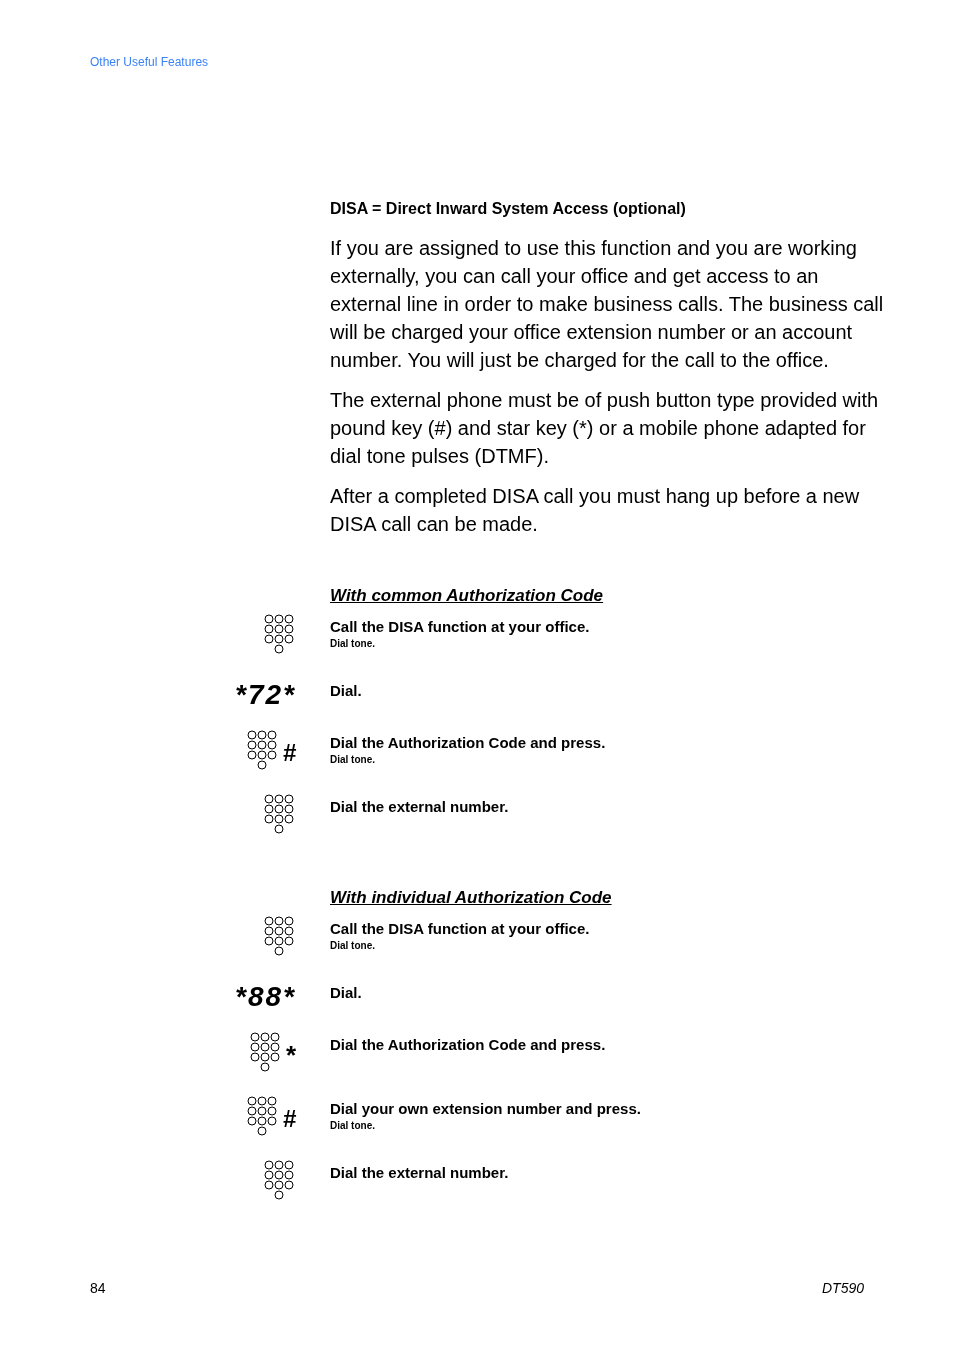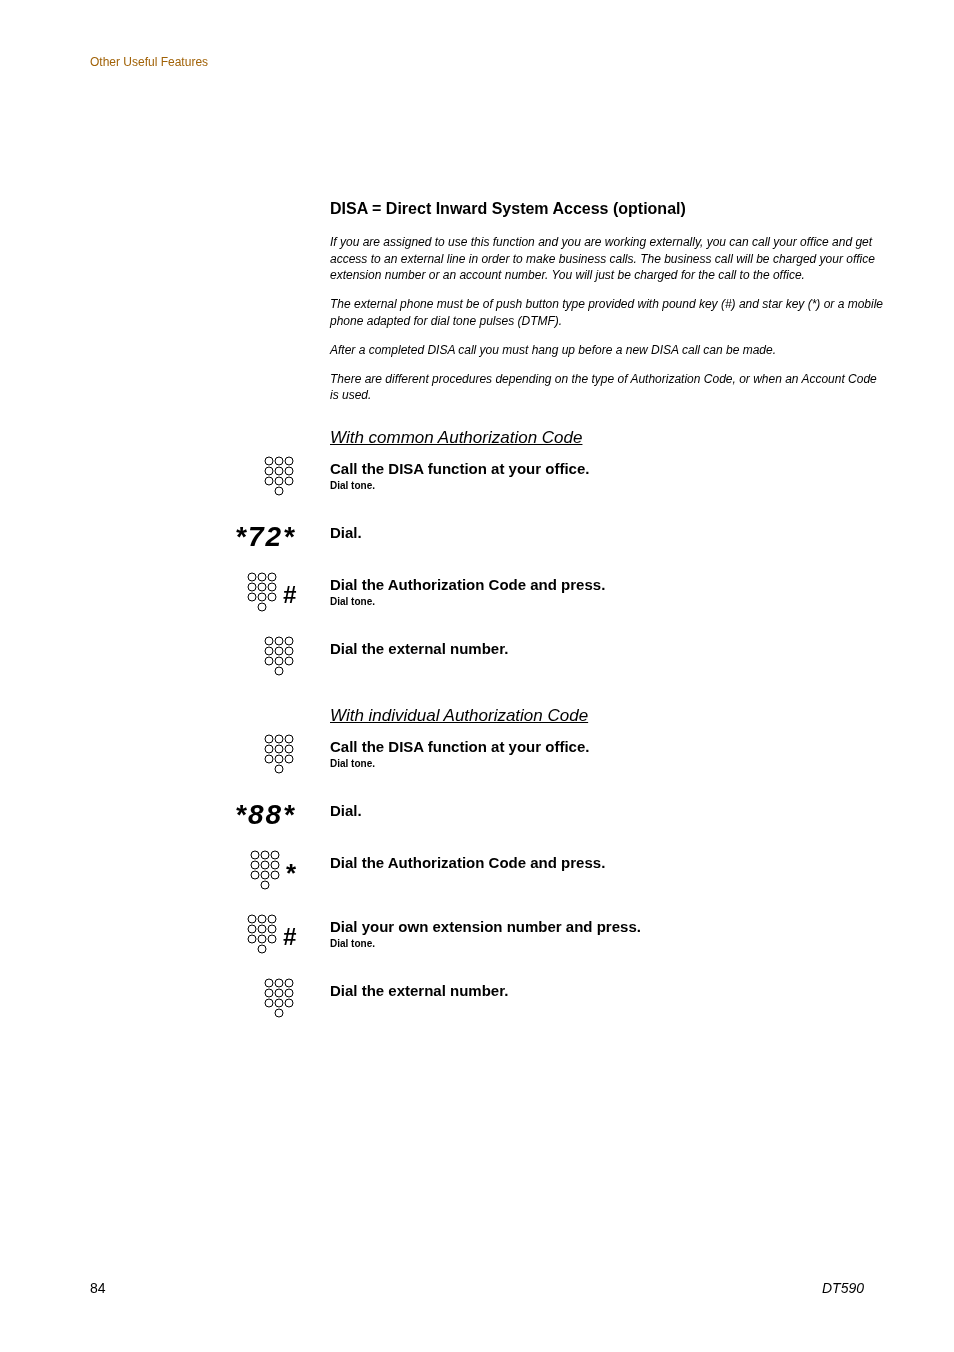--- a/index.html
+++ b/index.html
@@ -7,45 +7,44 @@
     width: 954px;
     height: 1352px;
     background: #fff;
     font-family: Arial, Helvetica, sans-serif;
     color: #000;
     position: relative;
     padding: 55px 90px 40px 90px;
   }
   .running-header {
     font-size: 12px;
-    color: #a16207;
+    color: #3b82f6;
   }
   .main-content {
     margin-top: 130px;
     margin-left: 240px;
     width: 555px;
   }
   h1 {
     font-size: 16px;
     font-weight: bold;
     line-height: 1.3;
     margin-bottom: 14px;
   }
   p.body {
-    font-size: 12px;
+    font-size: 20px;
     line-height: 1.4;
     margin-bottom: 12px;
-    font-style: italic;
   }
   h2.subhead {
     font-size: 17px;
-    font-weight: normal;
+    font-weight: bold;
     font-style: italic;
     text-decoration: underline;
-    margin-top: 24px;
+    margin-top: 48px;
     margin-bottom: 8px;
   }
   .step-row {
     display: flex;
     align-items: flex-start;
     margin-bottom: 18px;
   }
   .step-left {
     width: 240px;
     flex-shrink: 0;
@@ -105,21 +104,20 @@
 
 <div class="running-header">Other Useful Features</div>
 
 <div class="main-content">
   <h1>DISA = Direct Inward System Access (optional)</h1>
   <p class="body">If you are assigned to use this function and you are working externally, you can call your office and get access to an external line in order to make business calls. The business call will be charged your office extension number or an account number. You will just be charged for the call to the office.</p>
   <p class="body">
     <span>The external phone must be of push button type provided with pound key (</span><span class="inline-hash">#</span><span>) and star key (</span><span class="inline-star">*</span><span>) or a mobile phone adapted for dial tone pulses (DTMF).</span>
   </p>
   <p class="body">After a completed DISA call you must hang up before a new DISA call can be made.</p>
-  <p class="body">There are different procedures depending on the type of Authorization Code, or when an Account Code is used.</p>
 
   <h2 class="subhead">With common Authorization Code</h2>
 </div>
 
 <div class="steps-area">
 
   <div class="step-row">
     <div class="step-left">
       <span class="keypad">
         <svg width="34" height="42" viewBox="0 0 34 42">

